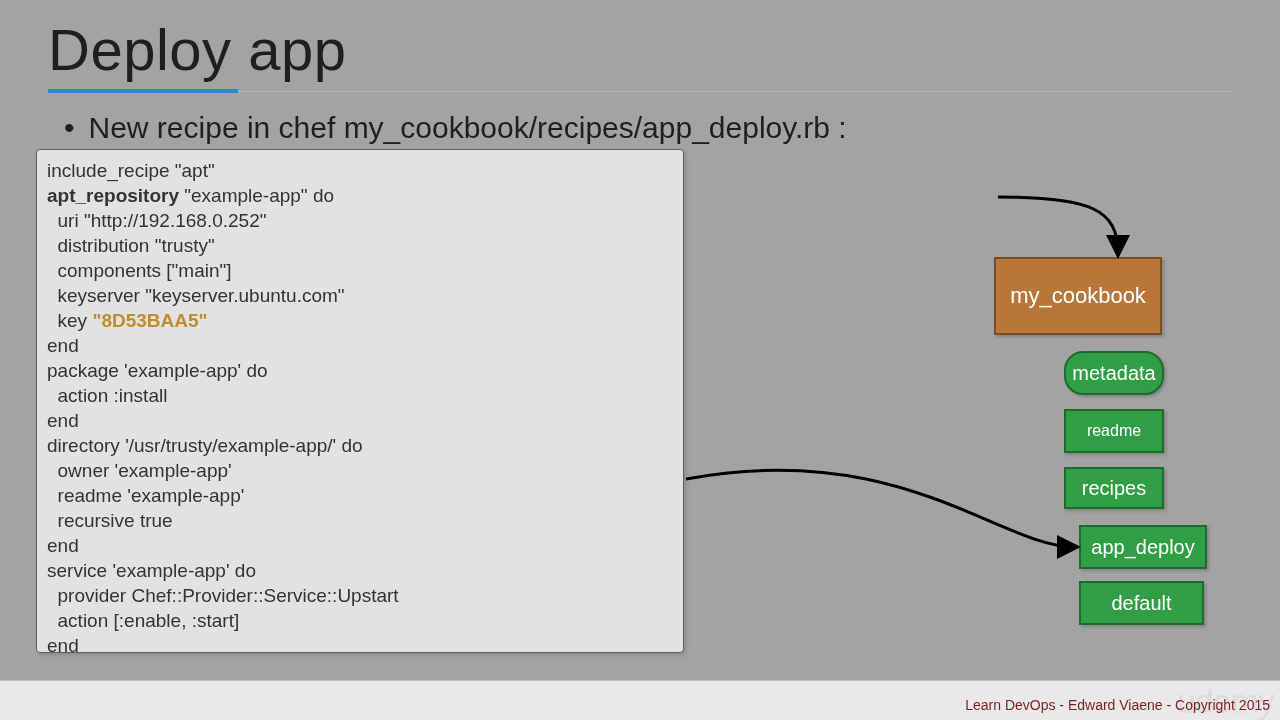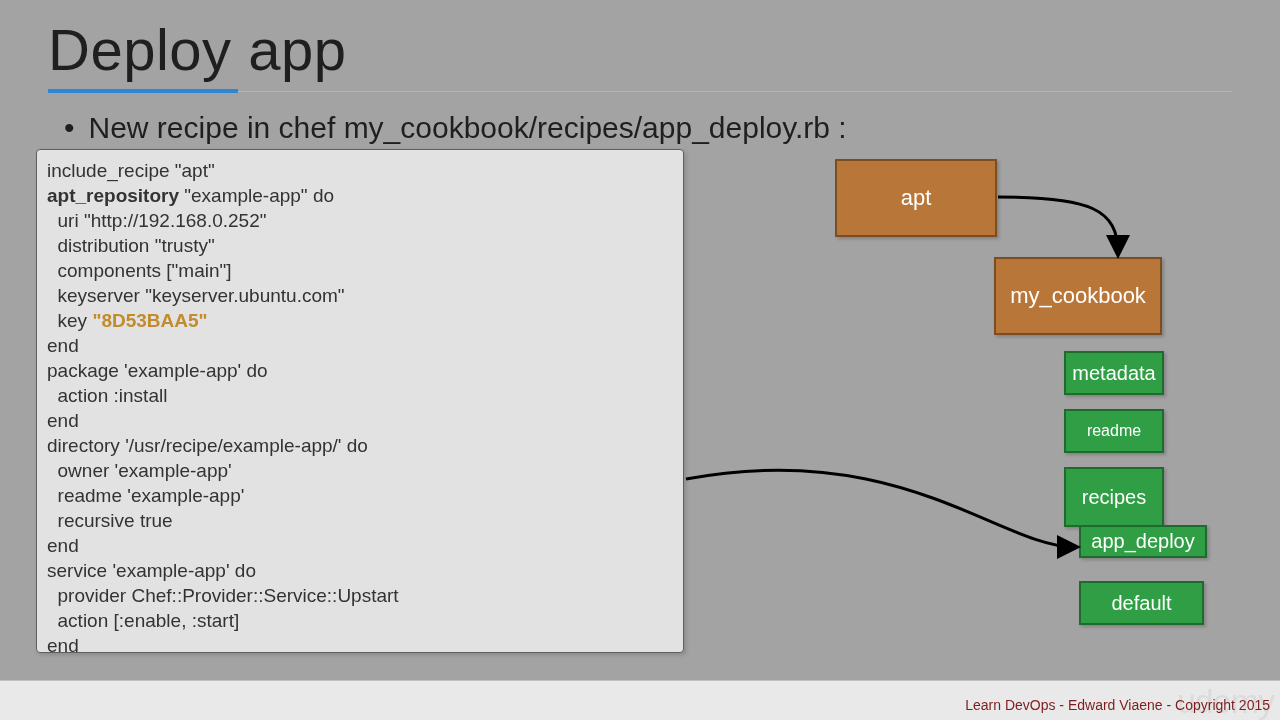--- a/index.html
+++ b/index.html
@@ -98,24 +98,24 @@
     border: 2px solid #7a4e22;
     box-shadow: 2px 2px 3px rgba(0,0,0,0.2);
   }
   .green {
     background: #2f9e44;
     border: 2px solid #1e6b2d;
     box-shadow: 2px 2px 3px rgba(0,0,0,0.2);
   }
   .box-apt { left: 835px; top: 10px;  width: 162px; height: 78px; }
   .box-cookbook { left: 994px; top: 108px; width: 168px; height: 78px; }
-  .box-meta { left: 1064px; top: 202px; width: 100px; height: 44px; font-size: 20px; }
+  .box-meta { left: 1064px; top: 202px; width: 100px; height: 44px; font-size: 20px; border-radius: 19px; }
   .box-readme { left: 1064px; top: 260px; width: 100px; height: 44px; font-size: 16px; }
-  .box-recipes { left: 1064px; top: 318px; width: 100px; height: 60px; font-size: 20px; }
-  .box-deploy { left: 1079px; top: 376px; width: 128px; height: 33px; font-size: 20px; }
+  .box-recipes { left: 1064px; top: 318px; width: 100px; height: 42px; font-size: 20px; }
+  .box-deploy { left: 1079px; top: 376px; width: 128px; height: 44px; font-size: 20px; }
   .box-default { left: 1079px; top: 432px; width: 125px; height: 44px; font-size: 20px; }
 
   svg.arrows {
     position: absolute;
     left: 0; top: 0;
     width: 1280px;
     height: 520px;
     pointer-events: none;
   }
 
@@ -169,32 +169,31 @@
       <div class="line"><span class="bold">apt_repository</span><span> "example-app" do</span></div>
       <div class="line">  uri "http://192.168.0.252"</div>
       <div class="line">  distribution "trusty"</div>
       <div class="line">  components ["main"]</div>
       <div class="line">  keyserver "keyserver.ubuntu.com"</div>
       <div class="line"><span>  key </span><span class="key">"8D53BAA5"</span></div>
       <div class="line">end</div>
       <div class="line">package 'example-app' do</div>
       <div class="line">  action :install</div>
       <div class="line">end</div>
-      <div class="line">directory '/usr/recipe/example-app/' do</div>
+      <div class="line">directory '/usr/trusty/example-app/' do</div>
       <div class="line">  owner 'example-app'</div>
       <div class="line">  readme 'example-app'</div>
       <div class="line">  recursive true</div>
       <div class="line">end</div>
       <div class="line">service 'example-app' do</div>
       <div class="line">  provider Chef::Provider::Service::Upstart</div>
       <div class="line">  action [:enable, :start]</div>
       <div class="line">end</div>
     </div>
 
-    <div class="dbox orange box-apt">apt</div>
     <div class="dbox orange box-cookbook">my_cookbook</div>
     <div class="dbox green box-meta">metadata</div>
     <div class="dbox green box-readme">readme</div>
     <div class="dbox green box-recipes">recipes</div>
     <div class="dbox green box-deploy">app_deploy</div>
     <div class="dbox green box-default">default</div>
 
     <svg class="arrows">
       <defs>
         <marker id="arrowhead" markerWidth="8" markerHeight="8" refX="6" refY="4" orient="auto" markerUnits="strokeWidth">

